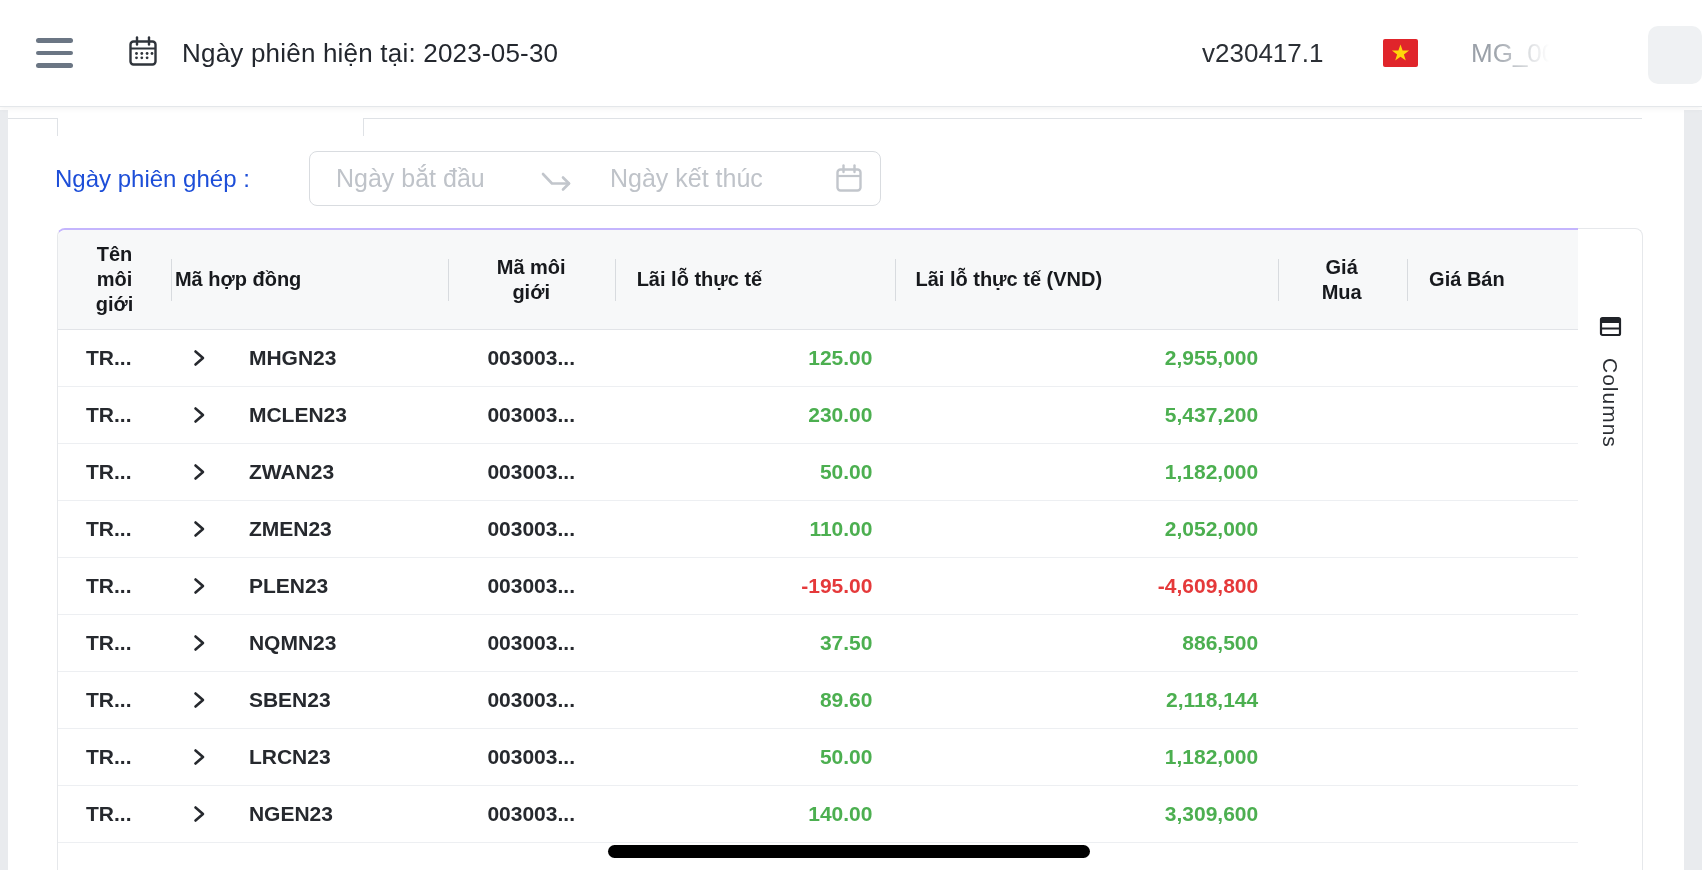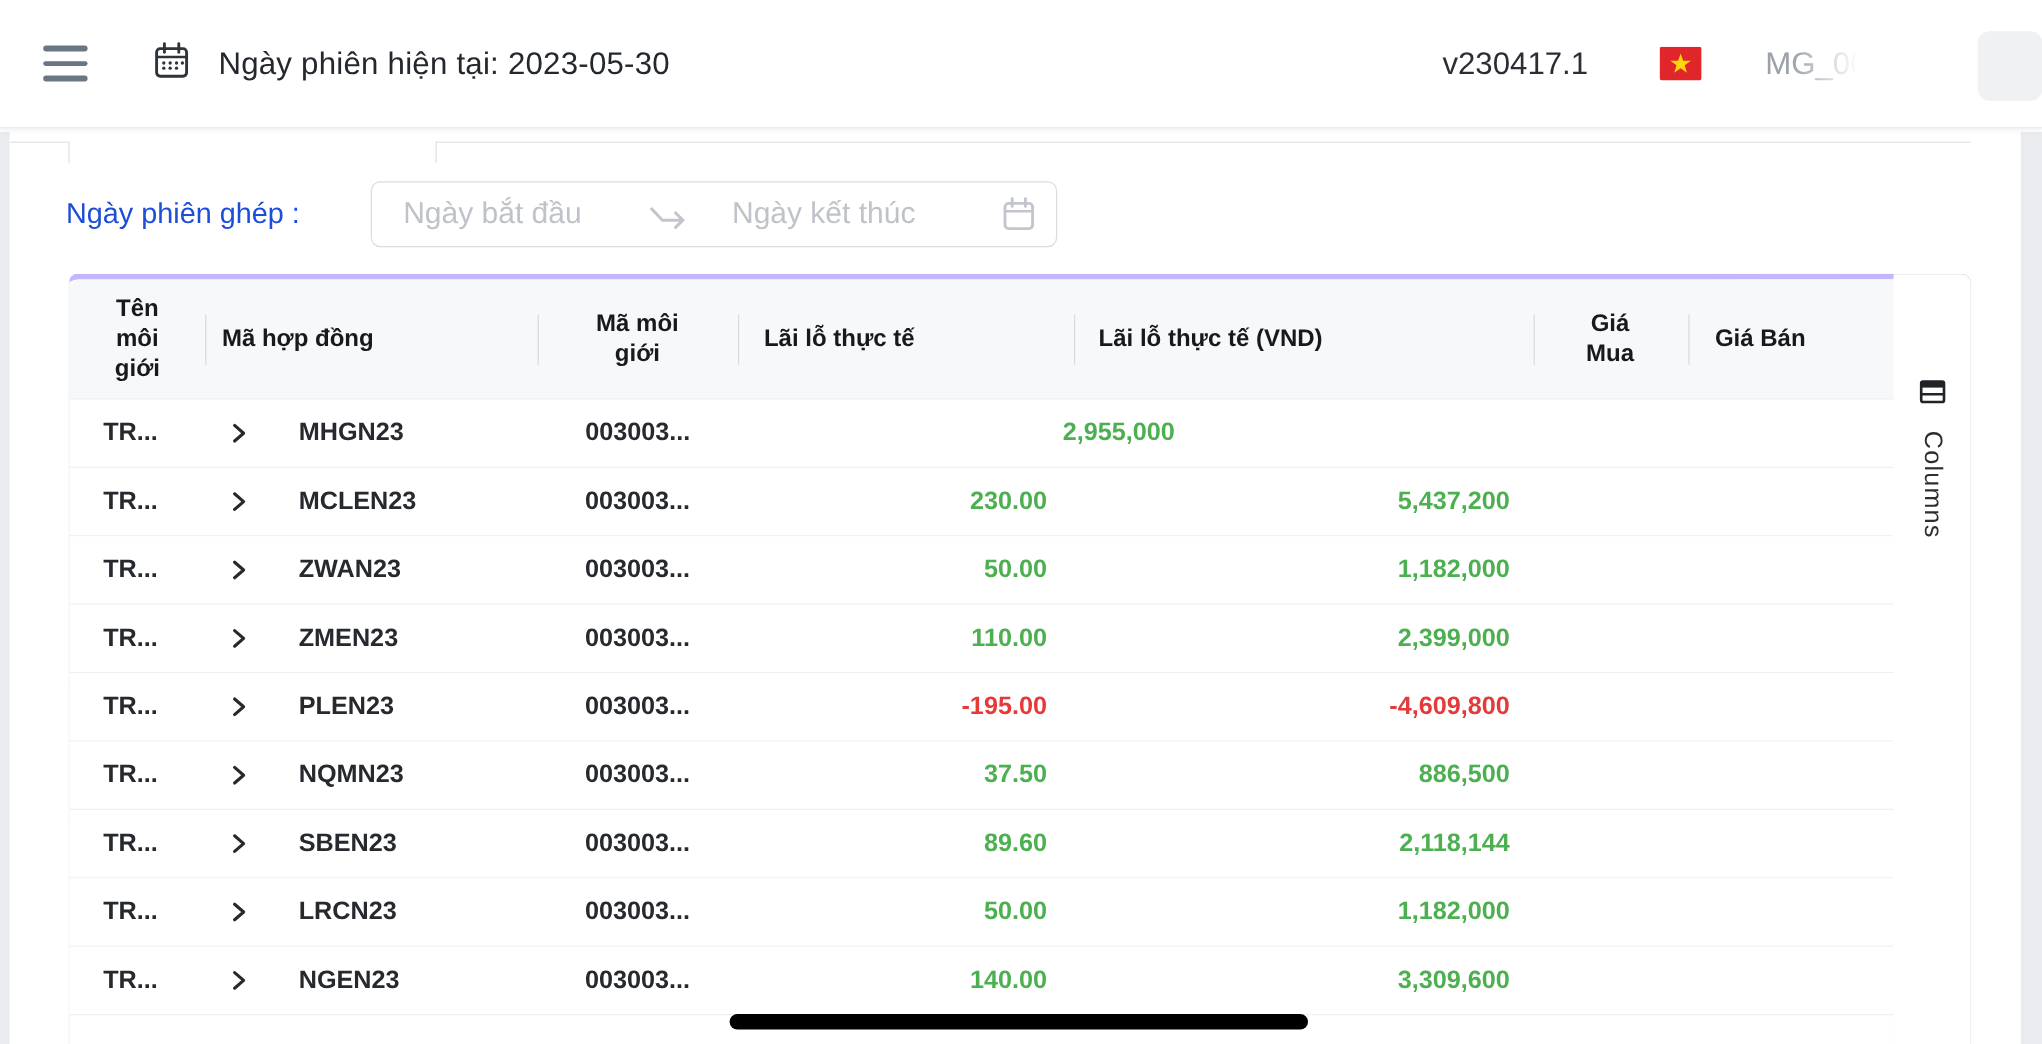--- a/index.html
+++ b/index.html
@@ -41,30 +41,30 @@
   #range-picker { left:309px; top:151px; width:572px; height:55px; border:1.5px solid #d9dce0;
                   border-radius:8px; background:#fff; display:flex; align-items:center; }
   .ph { font-size:25px; color:#bfc3c9; }
   #ph-start { position:absolute; left:26px; top:0; height:52px; display:flex; align-items:center;text-align:right; }
   #ph-end   { position:absolute; left:300px; top:0; height:52px; display:flex; align-items:center; }
   #swap-arrow { position:absolute; left:228px; top:13px; }
   #range-cal { position:absolute; left:523px; top:11px; }
 
   
   #grid { left:57px; top:228px; width:1522px; height:642px; background:#fff;
-          border-top:5px solid #c4b5fd; border-left:1px solid #e6e8eb; border-right:1px solid #e6e8eb;
+          border-top:2px solid #c4b5fd; border-left:1px solid #e6e8eb; border-right:1px solid #e6e8eb;
           border-top-left-radius:8px; }
   #ghead { position:relative; width:100%; height:100px; background:#f7f8f9;
            border-bottom:1px solid #e2e4e8; border-top-left-radius:8px;
            display:flex; font-weight:700; font-size:20px; color:#17191d; }
   .hc { display:flex; align-items:center; height:100%; line-height:25px; }
   .hc .wrap { white-space:normal; }
   .c1{width:113px} .c2{width:277px} .c3{width:167px} .c4{width:280px} .c5{width:383px} .c6{width:129px} .c7{width:172px}
   .hc.c1 { justify-content:center; text-align:center; } .hc.c1 .wrap{ width:58px; }
-  .hc.c2 { padding-left:14px; }
+  .hc.c2 { padding-left:4px; }
   .hc.c3 { justify-content:center; text-align:center; } .hc.c3 .wrap{ width:86px; }
   .hc.c4 { padding-left:22px; }
   .hc.c5 { padding-left:21px; }
   .hc.c6 { justify-content:center; text-align:center; } .hc.c6 .wrap{ width:56px; }
   .hc.c7 { padding-left:23px; }
   .hsep { position:absolute; top:29px; width:1px; height:42px; background:#d8dbdf; }
 
   .trow { display:flex; height:57px; border-bottom:1px solid #edeff2; background:#fff; font-size:21px; }
   .tc { display:flex; align-items:center; height:100%; }
   .tc.c1 { padding-left:28px; font-weight:700; color:#26292e; }
@@ -194,20 +194,23 @@
         <span class="expander">
           <svg width="16" height="20" viewBox="0 0 16 20">
             <path d="M4.5 3.5 L12 10 L4.5 16.5" fill="none" stroke="#26292e" stroke-width="2.6" stroke-linecap="round" stroke-linejoin="round"></path>
           </svg>
         </span>
         <span>MHGN23</span>
       </div>
       <div class="tc c3">
             <span>003003...</span>
           </div>
+      <div class="tc c4">
+            <span class="num pos">125.00</span>
+          </div>
       <div class="tc c5">
             <span class="num pos">2,955,000</span>
           </div>
       <div class="tc c6">
             <span></span>
           </div>
       <div class="tc c7">
             <span></span>
           </div>
     </div>
@@ -282,21 +285,21 @@
         </span>
         <span>ZMEN23</span>
       </div>
       <div class="tc c3">
             <span>003003...</span>
           </div>
       <div class="tc c4">
             <span class="num pos">110.00</span>
           </div>
       <div class="tc c5">
-            <span class="num pos">2,399,000</span>
+            <span class="num pos">2,052,000</span>
           </div>
       <div class="tc c6">
             <span></span>
           </div>
       <div class="tc c7">
             <span></span>
           </div>
     </div>
 
     <div class="trow">

